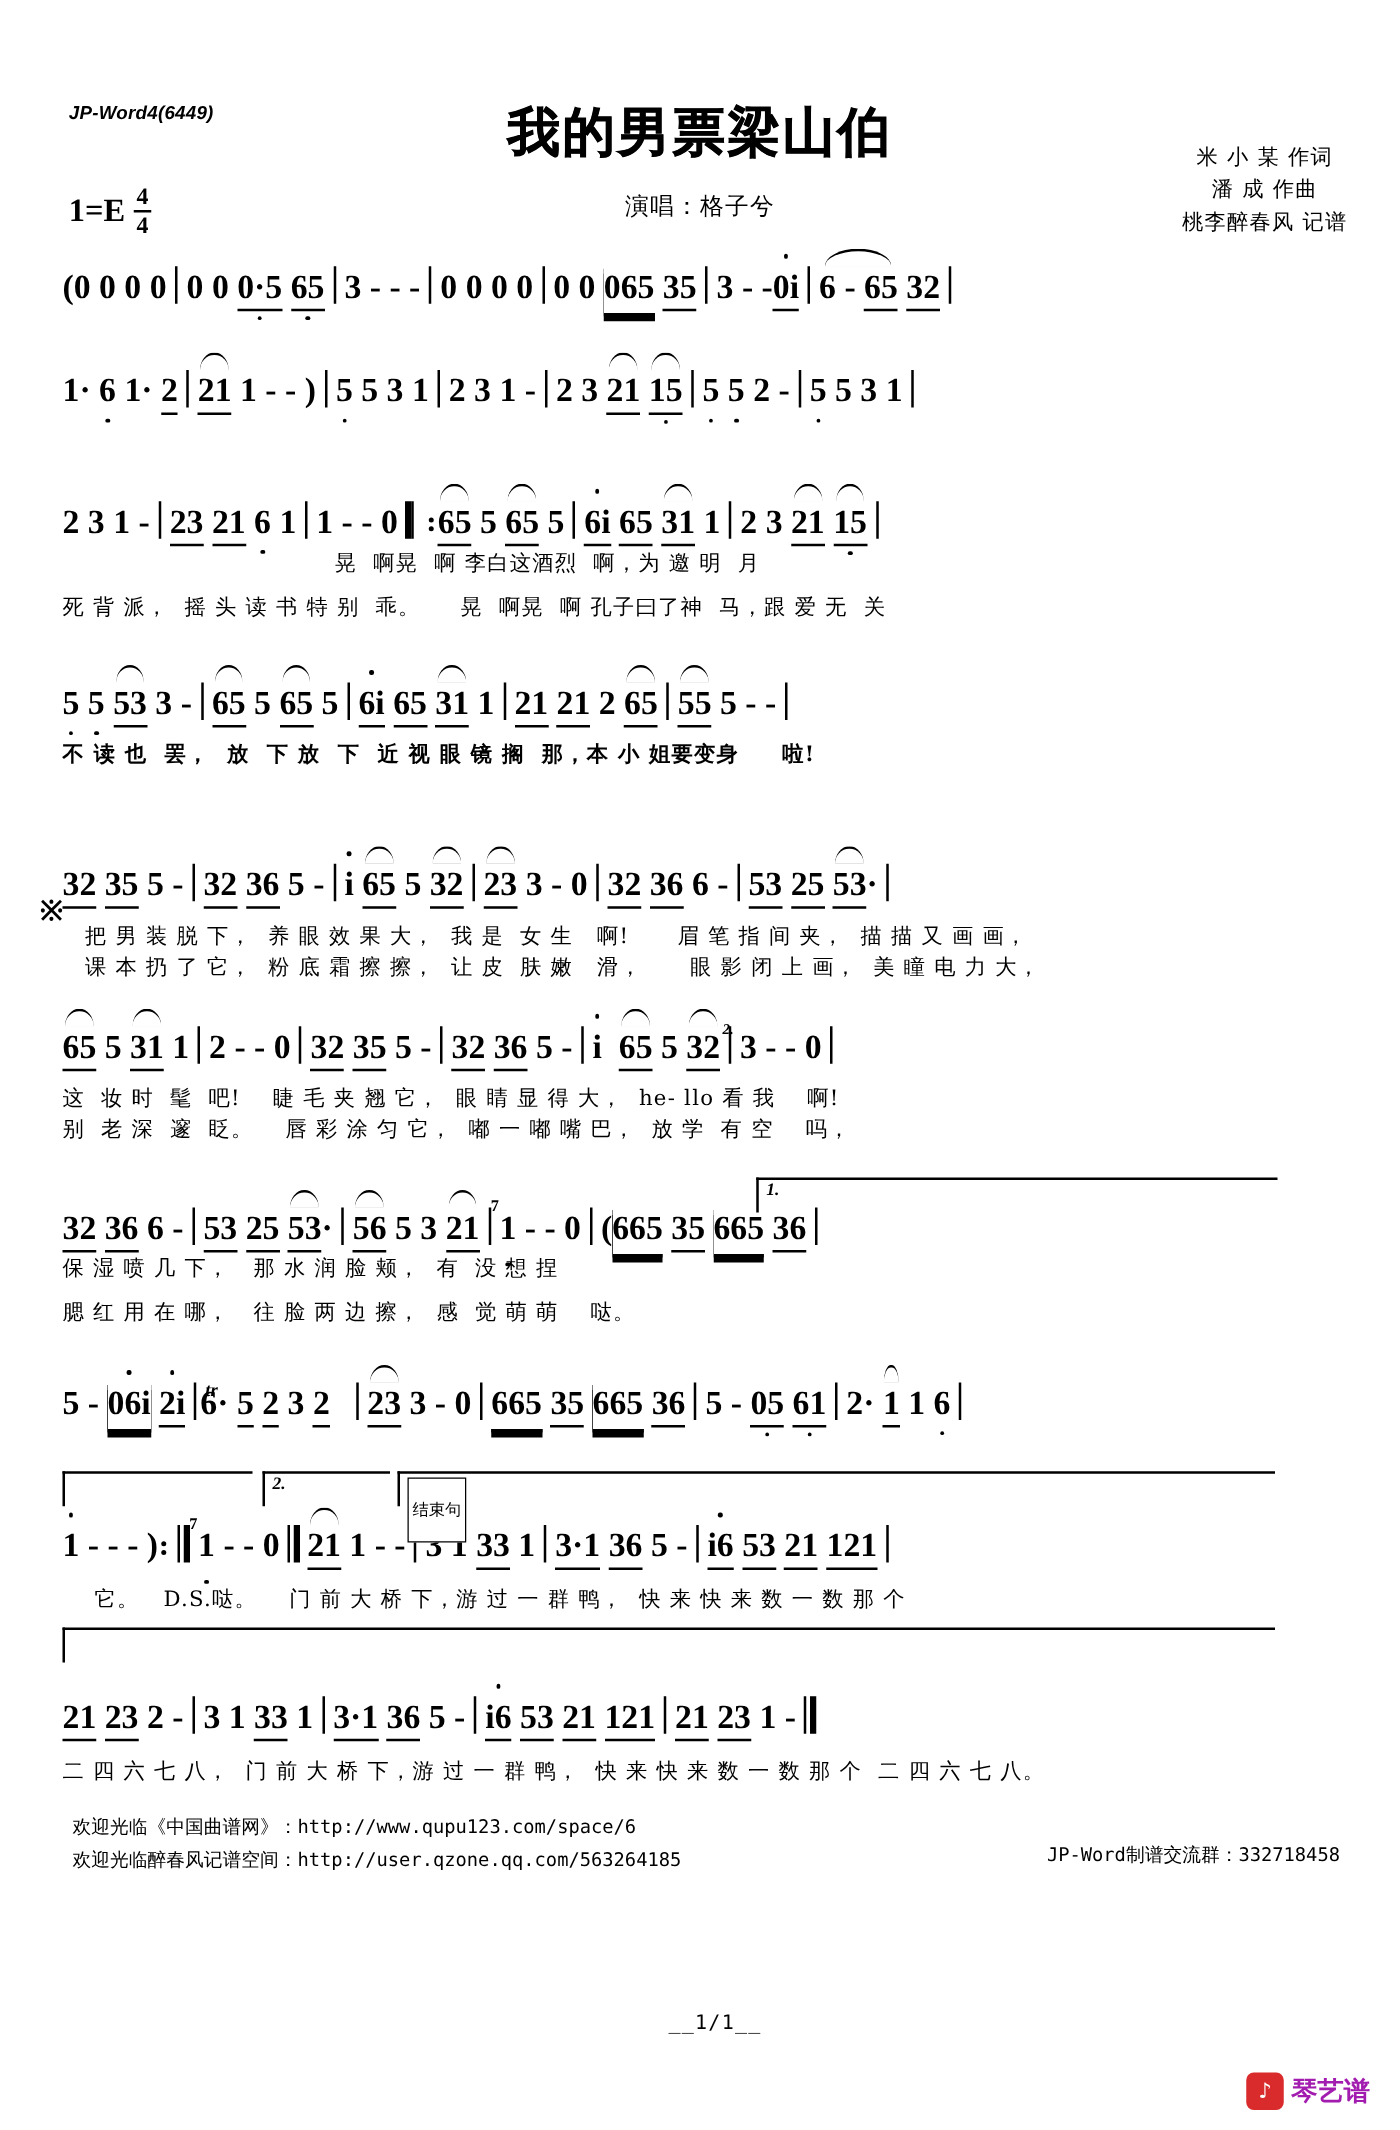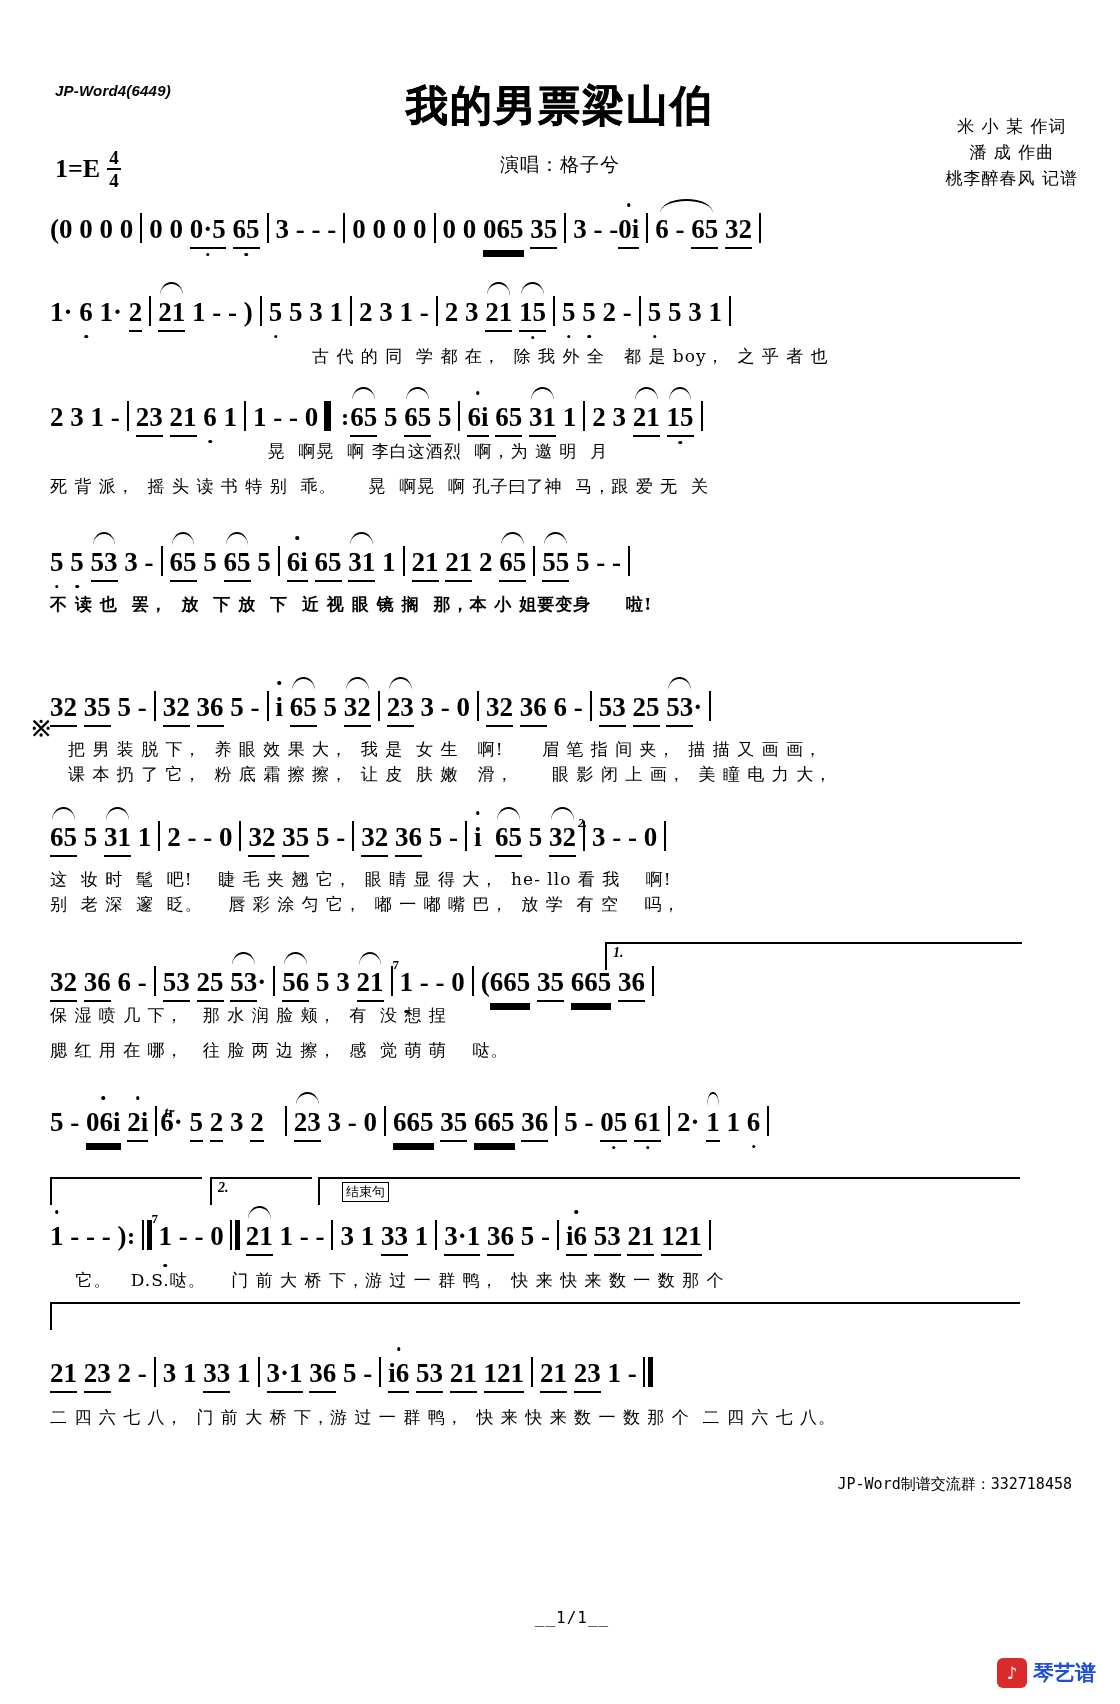--- a/index.html
+++ b/index.html
@@ -77,42 +77,42 @@
   .repdots s{display:block;width:4px;height:4px;background:#000;border-radius:50%;
     margin:3px 0;text-decoration:none;}
   .tr{font-family:"Liberation Serif",serif;font-style:italic;font-weight:bold;
     font-size:15px;position:relative;top:-14px;}
   .segno{font-size:22px;font-weight:bold;}
 
   .volta{position:absolute;border-left:2px solid #000;border-top:2px solid #000;
     height:26px;}
   .volta span{position:absolute;left:6px;top:1px;font-size:14px;font-style:italic;
     font-weight:bold;font-family:"Liberation Serif",serif;}
-  .endboxlbl{position:absolute;border:1.5px solid #000;padding:0 3px;
-    font-family:"DejaVu Serif",serif;font-size:13px;background:#fff;margin-left:16px;}
+  .endboxlbl{position:absolute;border:1.5px solid #000;padding:16px 3px;
+    font-family:"DejaVu Serif",serif;font-size:13px;background:#fff;}
 
   
   .footer{
     position:absolute;left:58px;top:1448px;
     font-family:"DejaVu Sans Mono",monospace;font-size:15px;line-height:27px;
     white-space:nowrap;
   }
   .footer-right{
     position:absolute;right:48px;top:1475px;
     font-family:"DejaVu Sans Mono",monospace;font-size:15px;white-space:nowrap;
   }
   .pagenum{
     position:absolute;left:0;right:0;top:1608px;text-align:center;
     font-family:"DejaVu Sans Mono",monospace;font-size:16px;letter-spacing:1px;padding-left:24px;
   }
   .logo{position:absolute;right:24px;bottom:16px;display:flex;align-items:center;gap:6px;}
   .logo .mark{width:30px;height:30px;border-radius:6px;background:#d92b2b;
     display:flex;align-items:center;justify-content:center;color:#fff;
     font-family:"DejaVu Sans",sans-serif;font-size:17px;font-weight:bold;}
-  .logo .txt{font-family:"DejaVu Sans",sans-serif;font-size:21px;font-weight:bold;color:#1d4ed8;}
+  .logo .txt{font-family:"DejaVu Sans",sans-serif;font-size:21px;font-weight:bold;color:#a21caf;}
 </style>
 </head>
 <body>
 
 <div class="page">
 
   <div class="jpword">JP-Word4(6449)</div>
 
   <div class="title">我的男票梁山伯</div>
   <div class="singer">演唱：格子兮</div>
@@ -134,21 +134,20 @@
   <div class="system" style="top:212px;">
     <div class="notes">
       (0&nbsp;0&nbsp;0&nbsp;0<span class="bar"></span>0&nbsp;0&nbsp;<span class="n u1 dotlow">0·5</span>&nbsp;<span class="n u1 dotlow">65</span><span class="bar"></span>3&nbsp;-&nbsp;-&nbsp;-<span class="bar"></span>0&nbsp;0&nbsp;0&nbsp;0<span class="bar"></span>0&nbsp;0&nbsp;<span class="n u2">065</span>&nbsp;<span class="n u1">35</span><span class="bar"></span>3&nbsp;-&nbsp;-<span class="n u1 dothigh">0i</span><span class="bar"></span><span class="n tie">6&nbsp;-&nbsp;<span class="n u1">65</span></span>&nbsp;<span class="n u1">32</span><span class="bar"></span>
     </div>
   </div>
 
   <div class="system" style="top:295px;">
     <div class="notes">
       1·&nbsp;<span class="n dotlow">6</span>&nbsp;1·&nbsp;<span class="n u1">2</span><span class="bar"></span><span class="n u1 tie">21</span>&nbsp;1&nbsp;-&nbsp;-&nbsp;)<span class="bar"></span><span class="n dotlow">5</span>&nbsp;5&nbsp;3&nbsp;1<span class="bar"></span>2&nbsp;3&nbsp;1&nbsp;-<span class="bar"></span>2&nbsp;3&nbsp;<span class="n u1 tie">21</span>&nbsp;<span class="n u1 tie dotlow">15</span><span class="bar"></span><span class="n dotlow">5</span>&nbsp;<span class="n dotlow">5</span>&nbsp;2&nbsp;-<span class="bar"></span><span class="n dotlow">5</span>&nbsp;5&nbsp;3&nbsp;1<span class="bar"></span>
     </div>
-    <div class="lyric" style="margin-top:12px;margin-left:262px;">古 代 的 同  学 都 在，  除 我 外 全   都 是 boy，  之 乎 者 也</div>
   </div>
 
   <div class="system" style="top:400px;">
     <div class="notes">
       2&nbsp;3&nbsp;1&nbsp;-<span class="bar"></span><span class="n u1">23</span>&nbsp;<span class="n u1">21</span>&nbsp;<span class="n dotlow">6</span>&nbsp;1<span class="bar"></span>1&nbsp;-&nbsp;-&nbsp;0<span class="endbar"><b></b><i></i></span><span class="repdots"><s></s><s></s></span><span class="n u1 tie">65</span>&nbsp;5&nbsp;<span class="n u1 tie">65</span>&nbsp;5<span class="bar"></span><span class="n u1 dothigh">6i</span>&nbsp;<span class="n u1">65</span>&nbsp;<span class="n u1 tie">31</span>&nbsp;1<span class="bar"></span>2&nbsp;3&nbsp;<span class="n u1 tie">21</span>&nbsp;<span class="n u1 tie dotlow">15</span><span class="bar"></span>
     </div>
     <div class="lyric">                                  晃  啊晃  啊 李白这酒烈  啊，为 邀 明  月</div>
     <div class="lyric" style="margin-top:10px;">死 背 派，  摇 头 读 书 特 别  乖。     晃  啊晃  啊 孔子曰了神  马，跟 爱 无  关</div>
   </div>
 
@@ -208,20 +207,24 @@
   </div>
 
   <div class="system" style="top:1320px;">
     <div class="volta" style="left:0px;top:-18px;width:968px;"></div>
     <div class="notes" style="margin-top:36px;">
       <span class="n u1">21</span>&nbsp;<span class="n u1">23</span>&nbsp;2&nbsp;-<span class="bar"></span>3&nbsp;1&nbsp;<span class="n u1">33</span>&nbsp;1<span class="bar"></span><span class="n u1">3·1</span>&nbsp;<span class="n u1">36</span>&nbsp;5&nbsp;-<span class="bar"></span><span class="n u1 dothigh">i6</span>&nbsp;<span class="n u1">53</span>&nbsp;<span class="n u1">21</span>&nbsp;<span class="n u1">121</span><span class="bar"></span><span class="n u1">21</span>&nbsp;<span class="n u1">23</span>&nbsp;1&nbsp;-<span class="endbar"><i></i><b></b></span>
     </div>
     <div class="lyric" style="margin-top:10px;">二 四 六 七 八，  门 前 大 桥 下，游 过 一 群 鸭，  快 来 快 来 数 一 数 那 个  二 四 六 七 八。</div>
   </div>
 
+  <div class="footer">
+    <div>欢迎光临《中国曲谱网》：http://www.qupu123.com/space/6</div>
+    <div>欢迎光临醉春风记谱空间：http://user.qzone.qq.com/563264185</div>
+  </div>
   <div class="footer-right">JP-Word制谱交流群：332718458</div>
 
   <div class="pagenum">__1/1__</div>
 
   <div class="logo">
     <div class="mark">♪</div>
     <div class="txt">琴艺谱</div>
   </div>
 
 </div>

